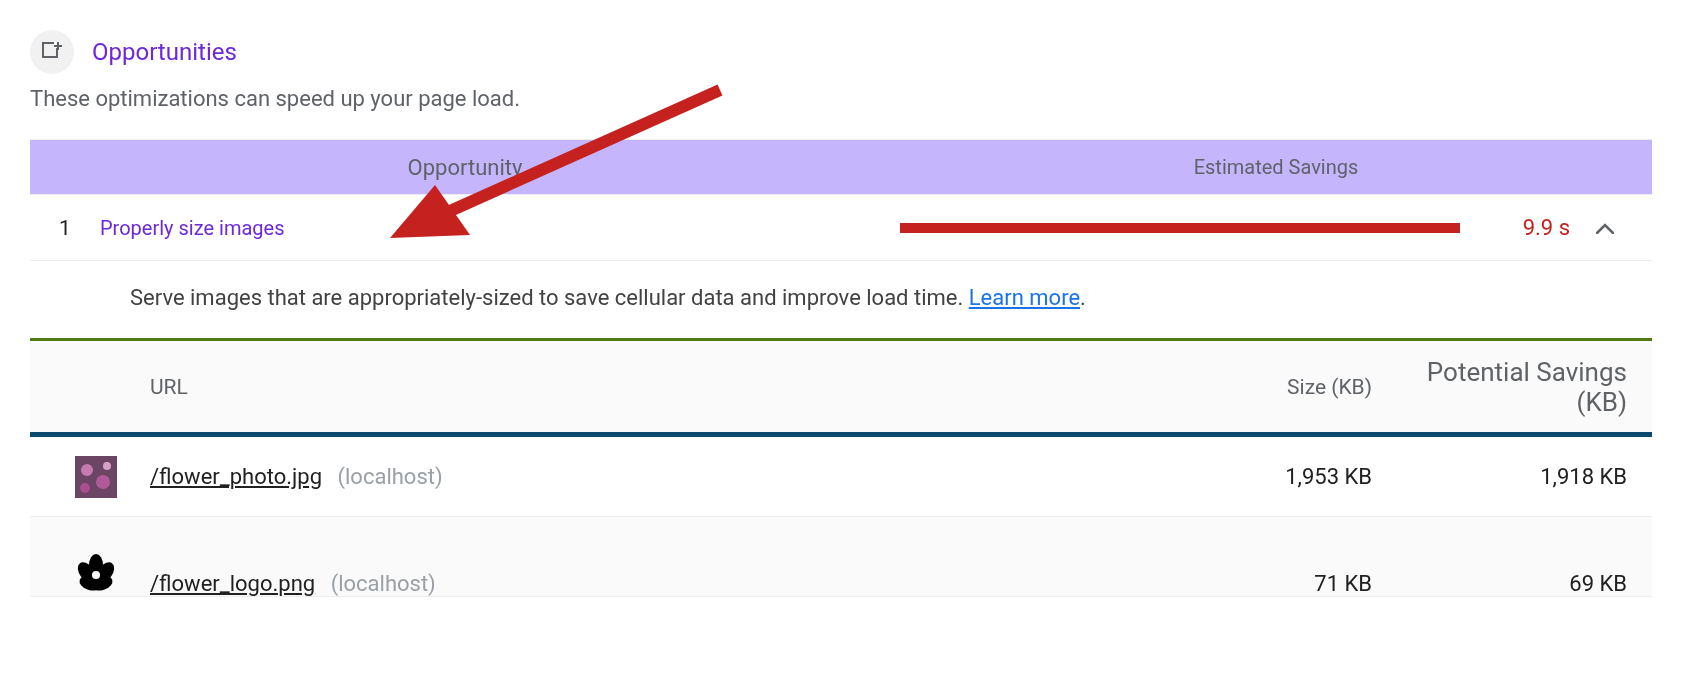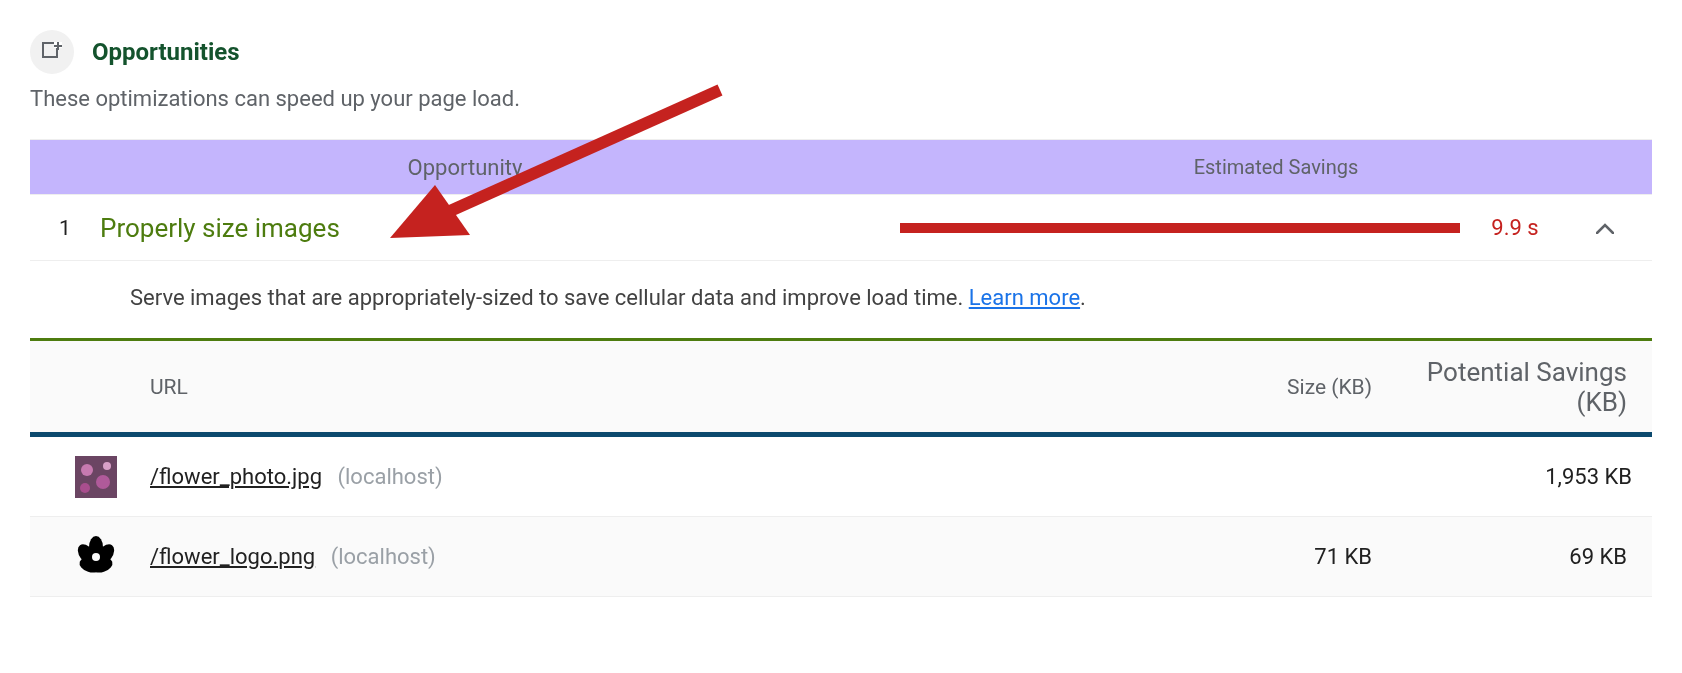--- a/index.html
+++ b/index.html
@@ -22,22 +22,22 @@
     width: 44px;
     height: 44px;
     border-radius: 50%;
     background: #f1f1f1;
     display: flex;
     align-items: center;
     justify-content: center;
   }
   .section-title {
     font-size: 24px;
-    font-weight: 700;
-    color: #14532d;
+    font-weight: 400;
+    color: #6d28d9;
   }
   .subtitle {
     font-size: 22px;
     color: #5f6368;
     margin-bottom: 28px;
   }
   .columns-header {
     display: flex;
     background: #c4b5fd;
     border-top: 1px solid #eee;
@@ -63,37 +63,37 @@
     height: 66px;
     border-bottom: 1px solid #eee;
   }
   .opp-index {
     width: 70px;
     text-align: center;
     font-size: 21px;
     color: #212121;
   }
   .opp-name {
-    font-size: 26px;
-    color: #4d7c0f;
+    font-size: 20px;
+    color: #6d28d9;
     width: 800px;
   }
   .opp-bar-wrap {
     width: 560px;
     display: flex;
     align-items: center;
   }
   .opp-bar {
     height: 10px;
     background: #c5221f;
     width: 100%;
   }
   .opp-savings {
     width: 120px;
-    text-align: center;
+    text-align: right;
     font-size: 22px;
     color: #c5221f;
     padding-right: 10px;
   }
   .chevron-cell {
     width: 50px;
     text-align: center;
     color: #5f6368;
   }
   .opp-desc {
@@ -132,21 +132,21 @@
     font-size: 26px;
     color: #5f6368;
     padding-right: 25px;
   }
   .table-row {
     display: flex;
     align-items: center;
     height: 80px;
     border-bottom: 1px solid #eee;
   }
-  .row-alt { background: #fafafa; }
+  .row-alt { background: #fafafa; align-items: flex-end; }
   .thumb-cell {
     width: 120px;
     padding-left: 45px;
   }
   .thumb {
     width: 42px;
     height: 42px;
     display: flex;
     align-items: center;
     justify-content: center;
@@ -234,20 +234,21 @@
         <circle cx="32" cy="10" r="4" fill="#d8a0c8"></circle>
         <circle cx="10" cy="32" r="5" fill="#a94e8e"></circle>
       </svg>
     </div>
   </div>
   <div class="url-cell">
     <span class="url-path">/flower_photo.jpg</span>
     <span class="url-origin">(localhost)</span>
   </div>
   <div class="size-cell">1,953 KB</div>
+  <div class="savings-cell">1,918 KB</div>
 </div>
 
 <div class="table-row row-alt">
   <div class="thumb-cell">
     <div class="thumb">
       <svg width="42" height="42" viewBox="0 0 42 42">
         <rect width="42" height="42" fill="#fafafa"></rect>
         <g transform="translate(21 21)">
           <ellipse cx="0" cy="-10" rx="7" ry="11" fill="#000"></ellipse>
           <ellipse cx="9.5" cy="-3" rx="7" ry="11" fill="#000" transform="rotate(72)"></ellipse>

